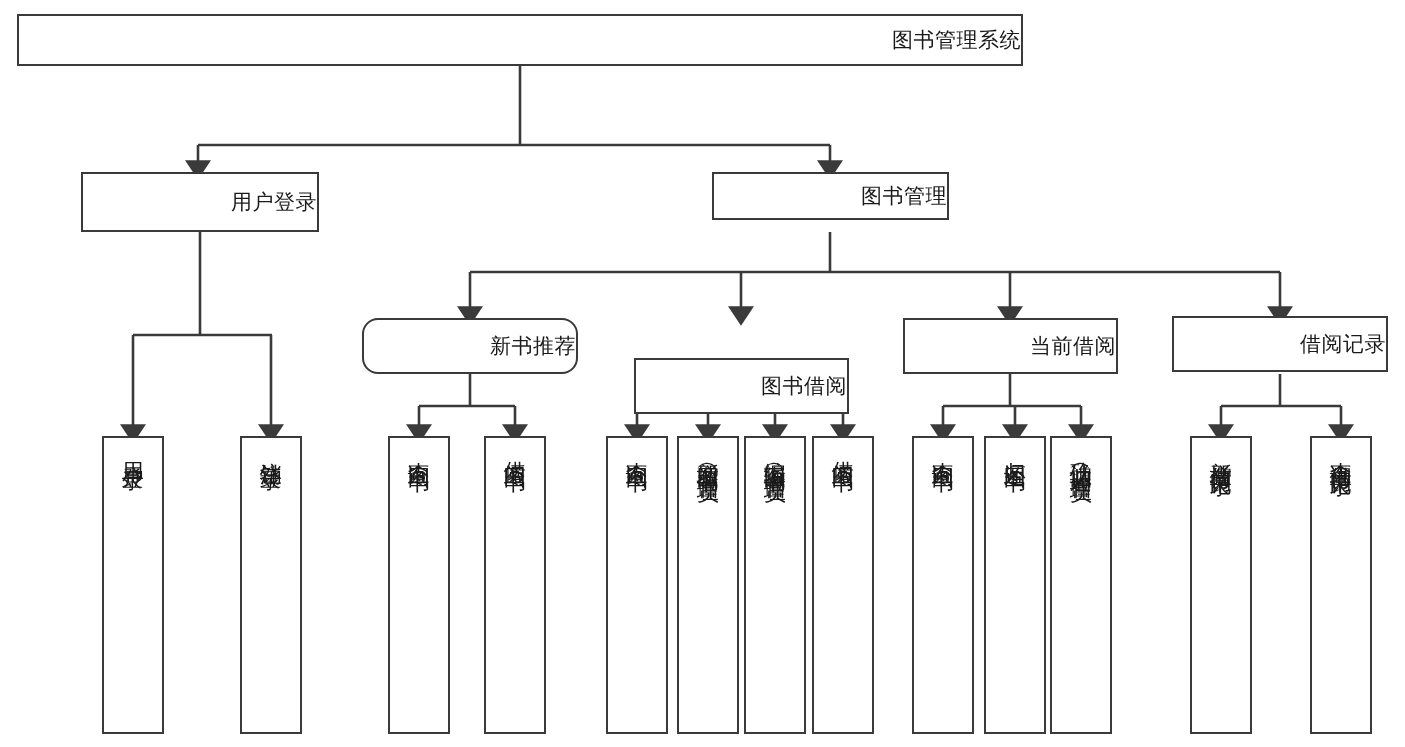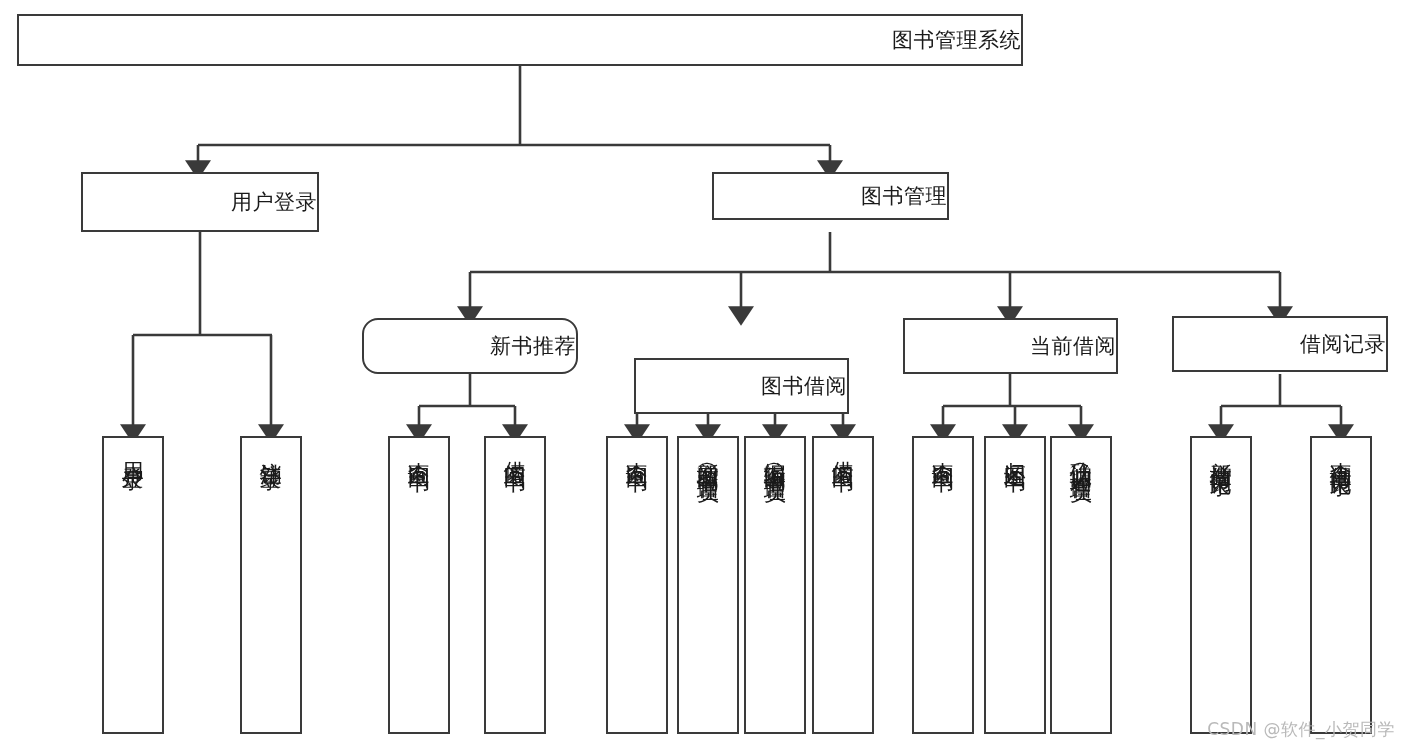--- a/index.html
+++ b/index.html
@@ -182,15 +182,14 @@
   <div class="node leaf" id="node-leaf-10" style="left: 1050px; top: 436px; width: 62px; height: 298px;">
     <span class="node-label">确认归还（管理员）</span>
   </div>
   <div class="node leaf" id="node-leaf-11" style="left: 1190px; top: 436px; width: 62px; height: 298px;">
     <span class="node-label">新增借阅记录</span>
   </div>
   <div class="node leaf" id="node-leaf-12" style="left: 1310px; top: 436px; width: 62px; height: 298px;">
     <span class="node-label">查询借阅记录</span>
   </div>
 
-  <div class="watermark">CSDN @软件_小贺同学</div>
 
 </div>
 
 </body></html>

